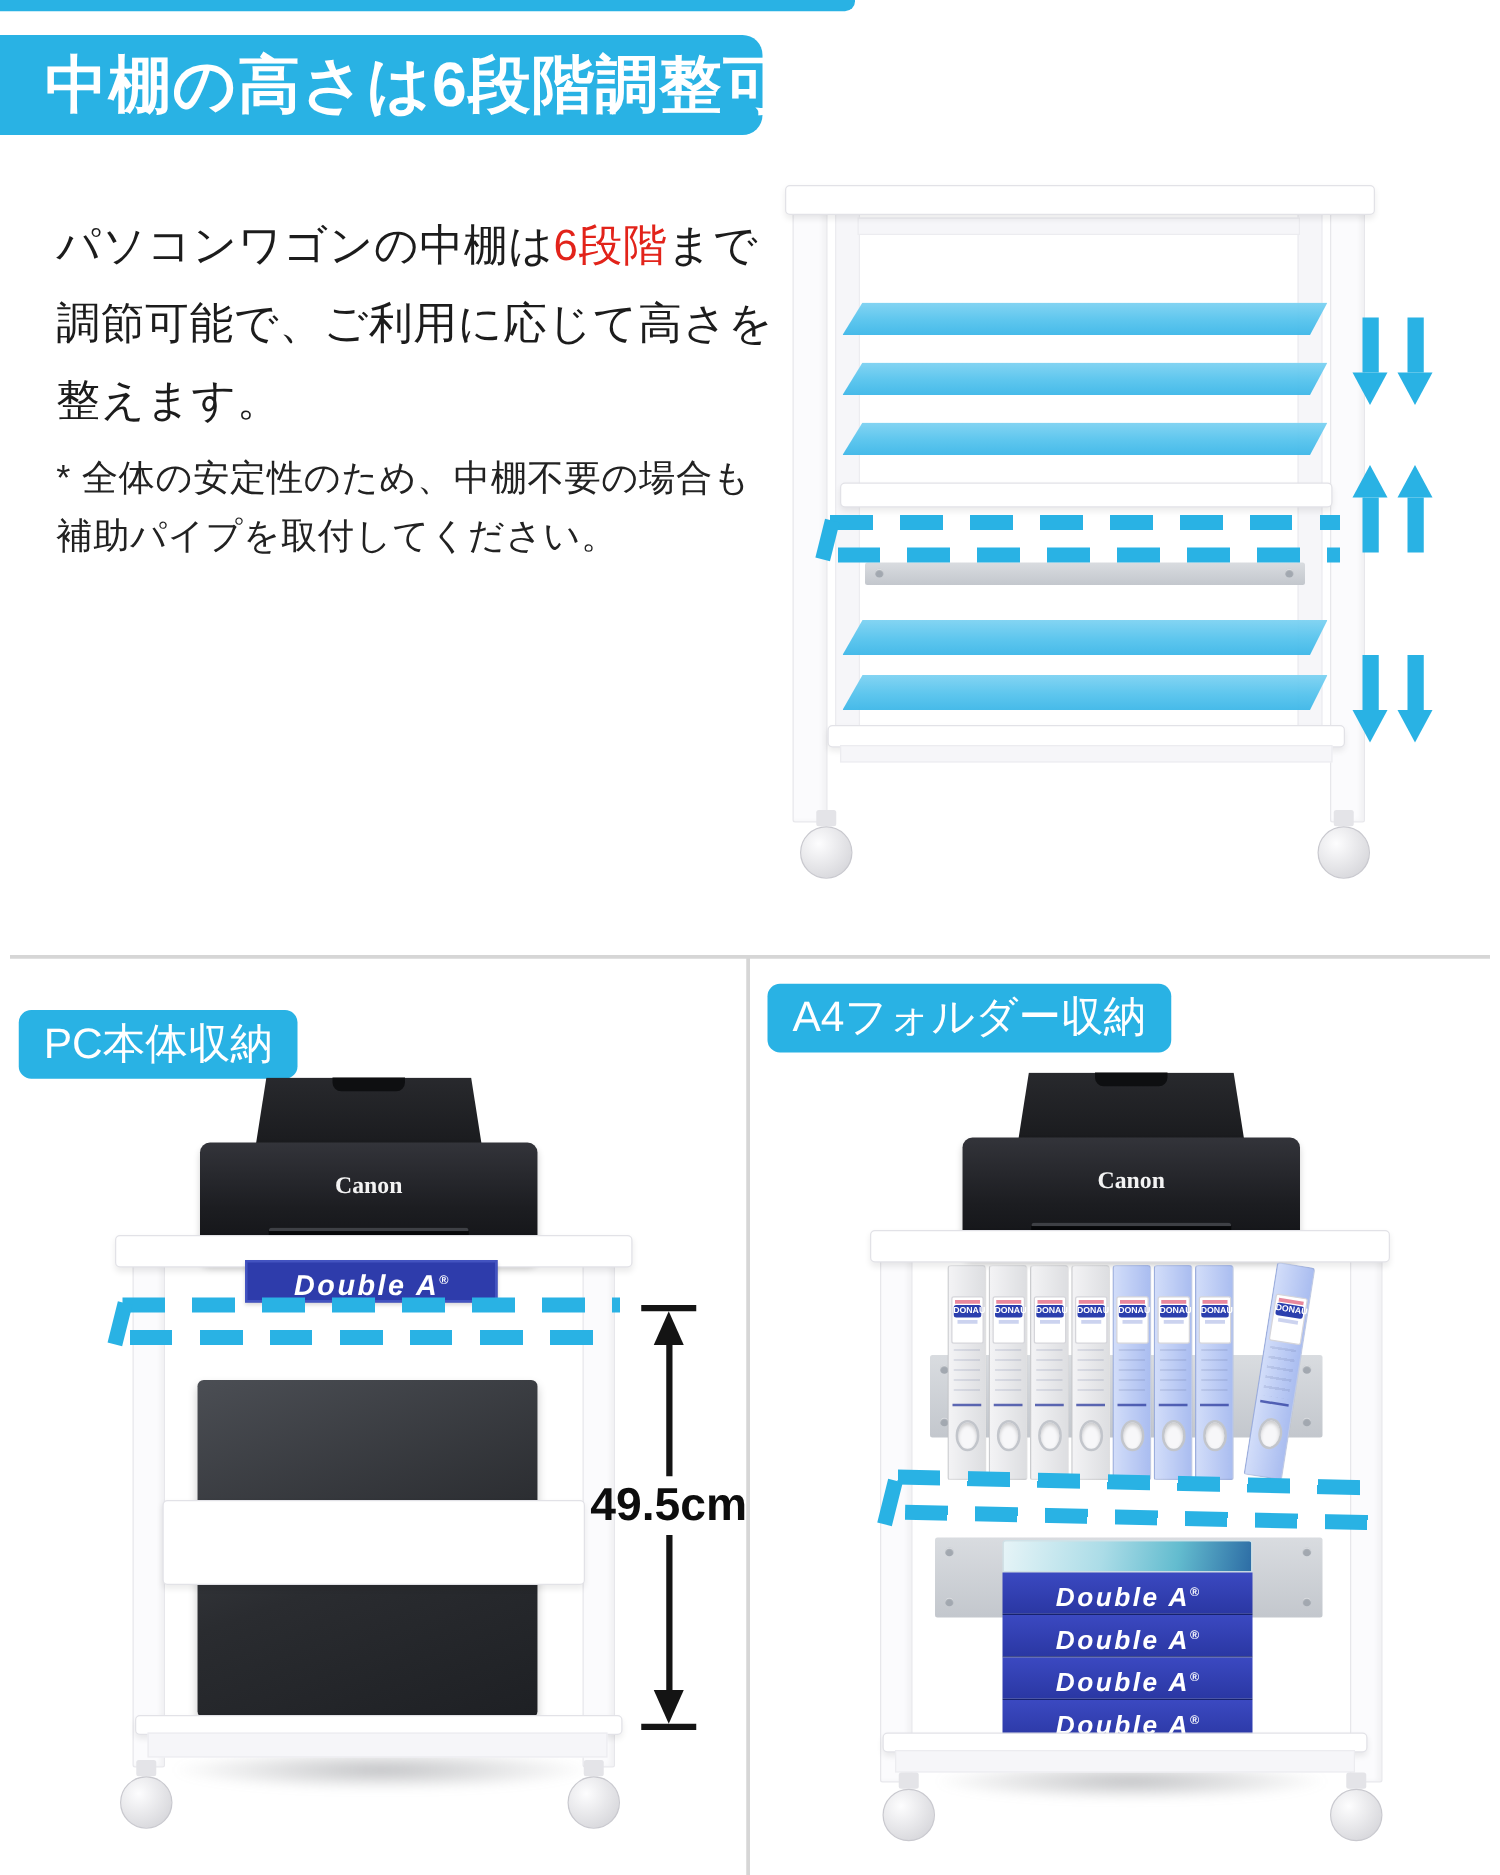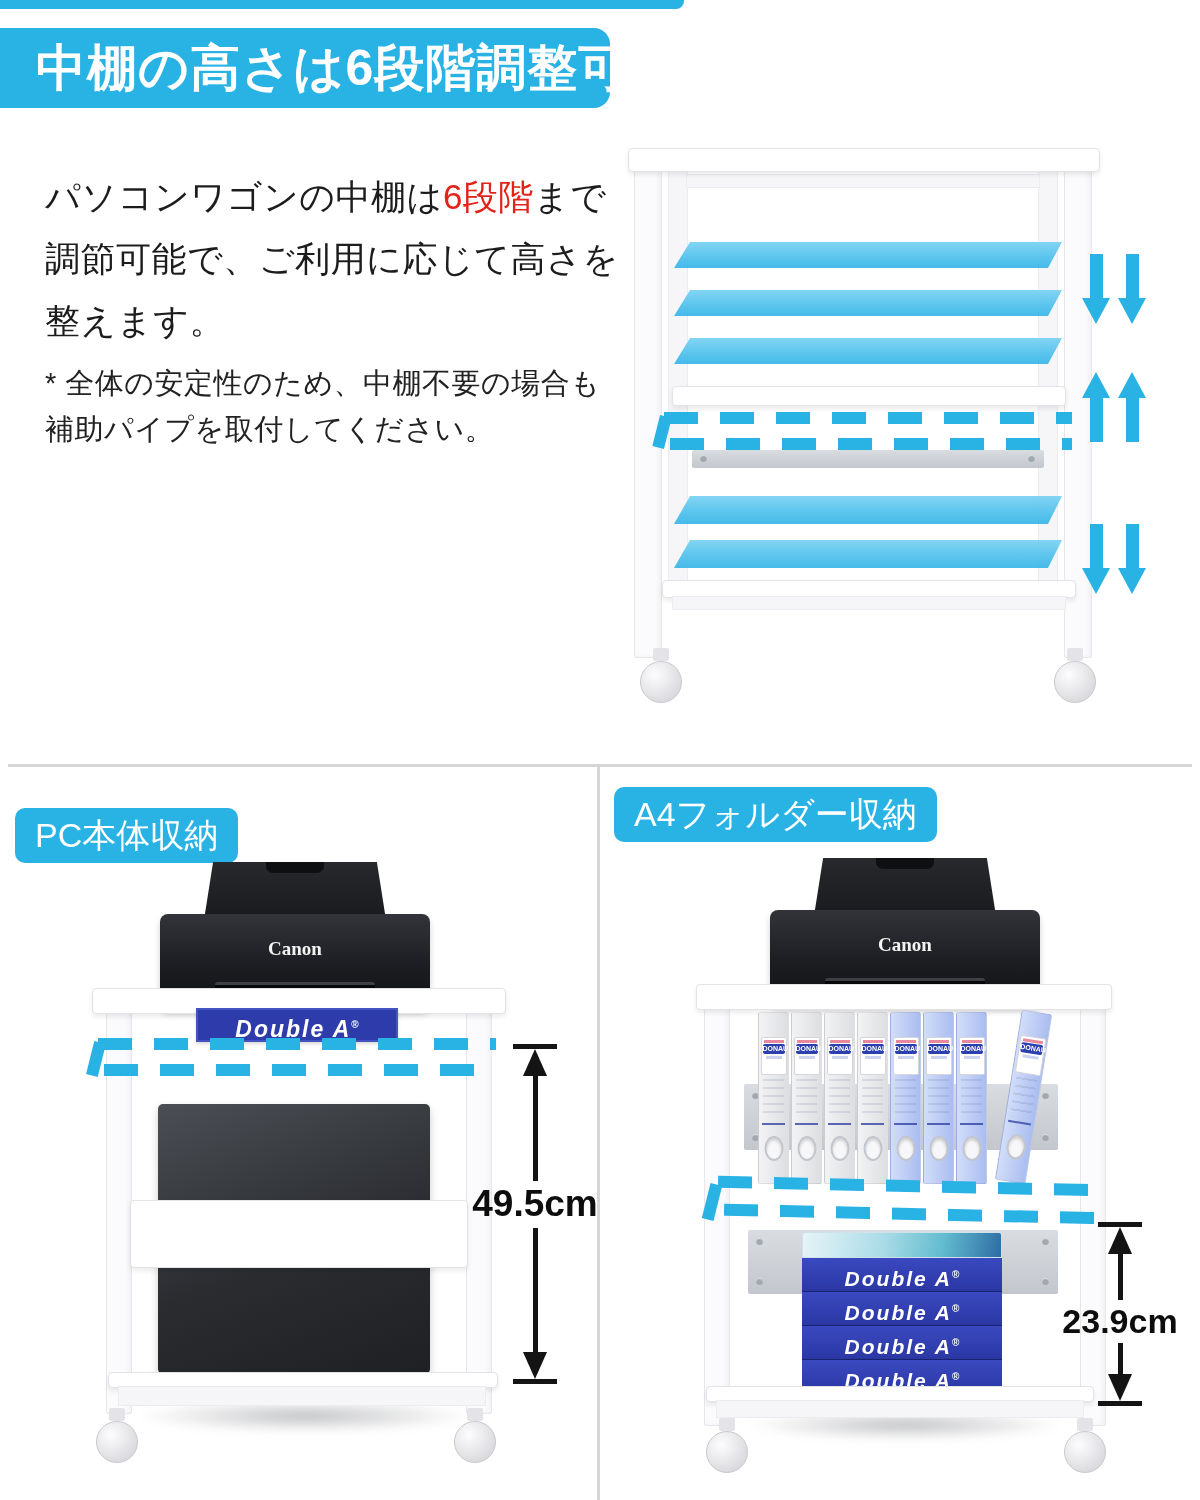--- a/index.html
+++ b/index.html
@@ -359,24 +359,15 @@
     <div class="abs post" style="left:118px;top:636px;width:366px;height:16px;"></div>
     <div class="abs caster" style="left:106px;top:654px;">
         <div class="stem"></div>
         <div class="wheel"></div>
       </div>
     <div class="abs caster" style="left:464px;top:654px;">
         <div class="stem"></div>
         <div class="wheel"></div>
       </div>
 
-    <div class="abs dim" style="left:500px;top:458px;width:44px;height:184px;">
-      <div class="bar"></div>
-        <div class="head-up"></div>
-      <div class="shaft" style="flex:0.9;"></div>
-      <div class="lbl" style="font-size:34px;">23.9cm</div>
-      <div class="shaft" style="flex:0.6;"></div>
-      <div class="head-dn"></div>
-        <div class="bar"></div>
-    </div>
   </div>
 
 </div>
 
 </body></html>

